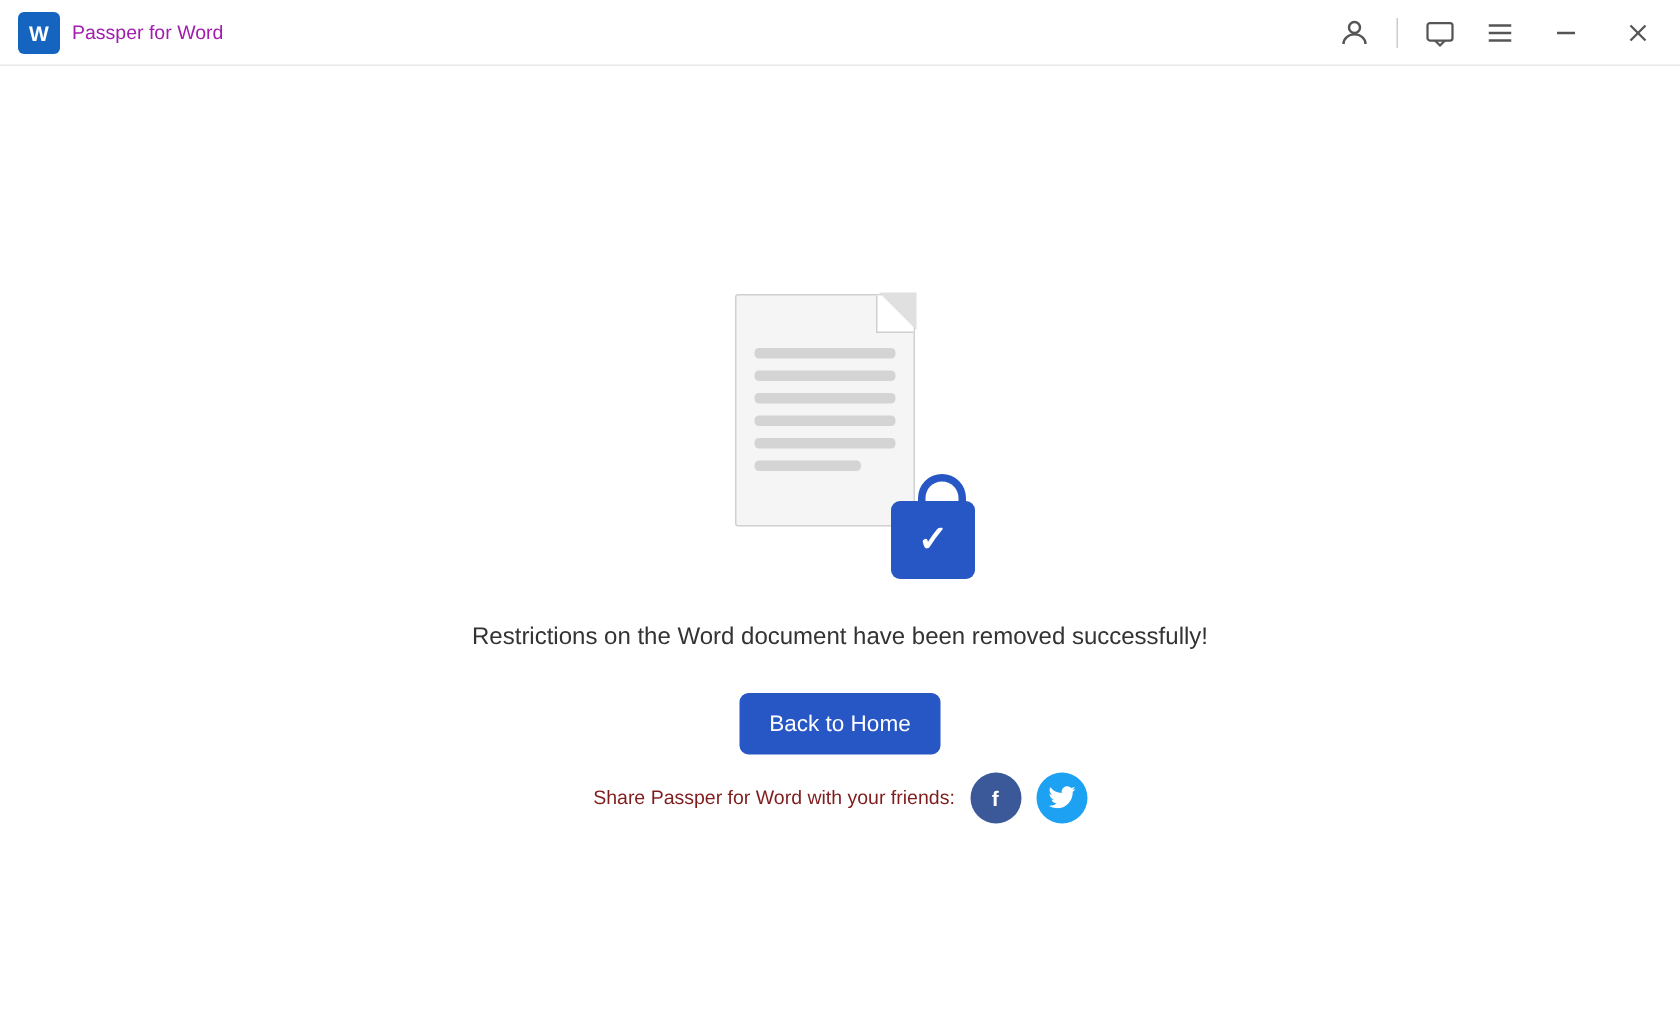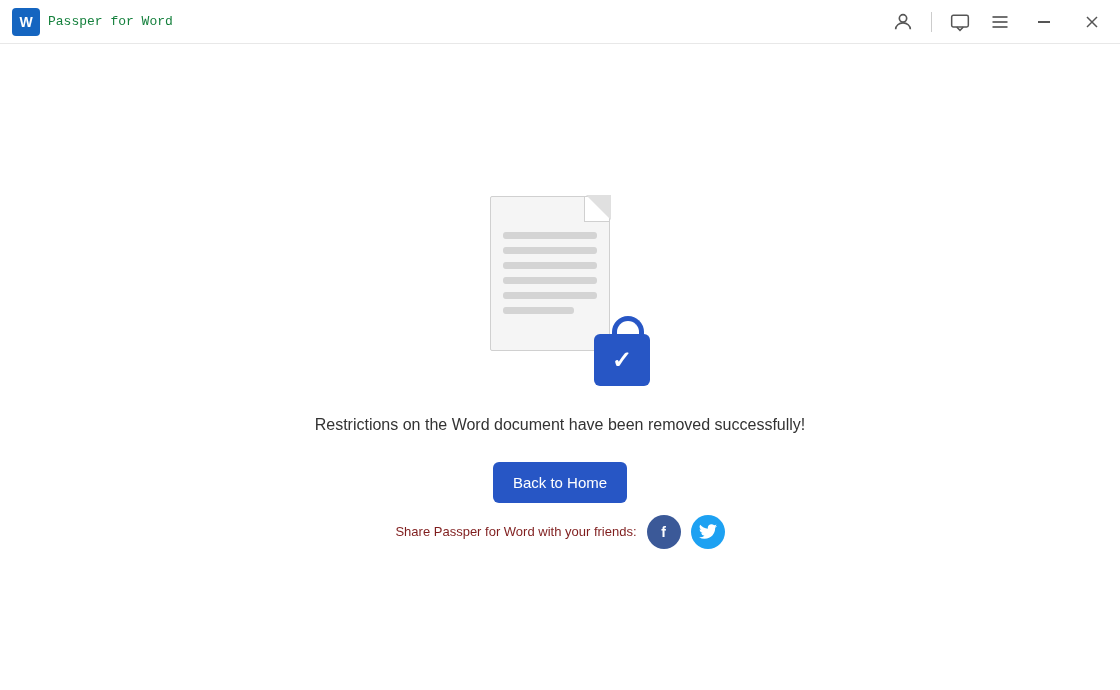--- a/index.html
+++ b/index.html
@@ -44,22 +44,21 @@
       display: flex;
       align-items: center;
       justify-content: center;
       color: white;
       font-weight: bold;
       font-size: 14px;
     }
 
     .app-title {
       font-size: 13px;
-      color: #15803d;
-      font-family: Liberation Mono, monospace;
+      color: #a21caf;
     }
 
     .title-bar-right {
       display: flex;
       align-items: center;
       gap: 16px;
     }
 
     .title-bar-icon {
       width: 24px;

